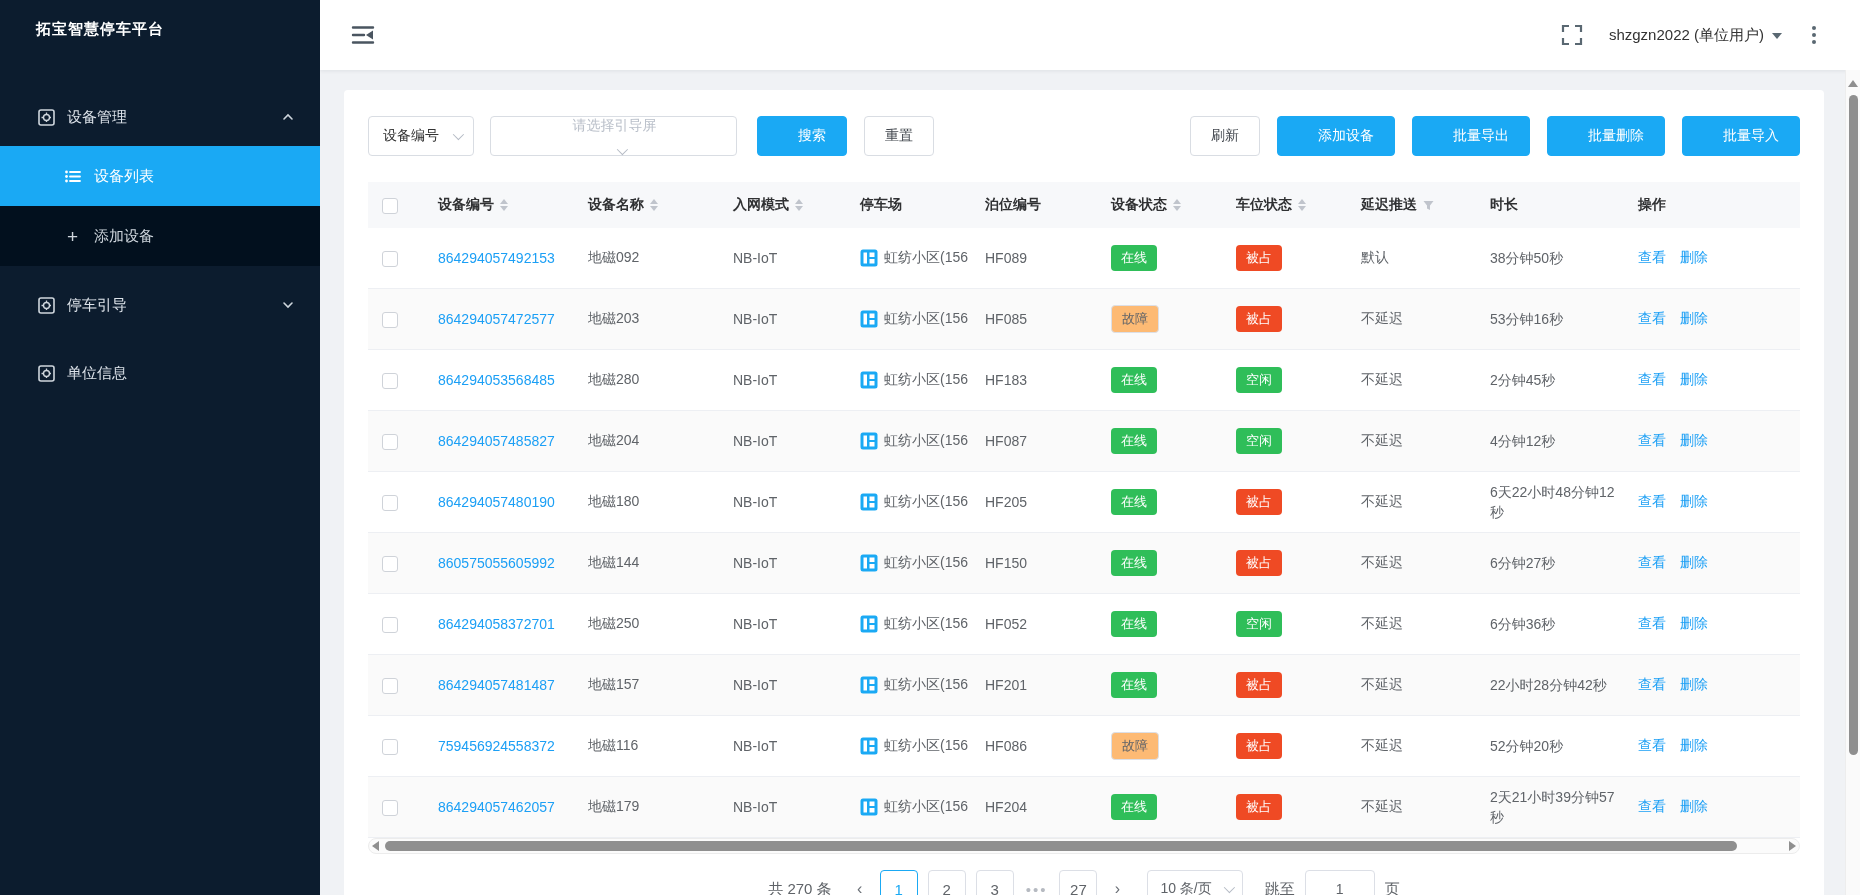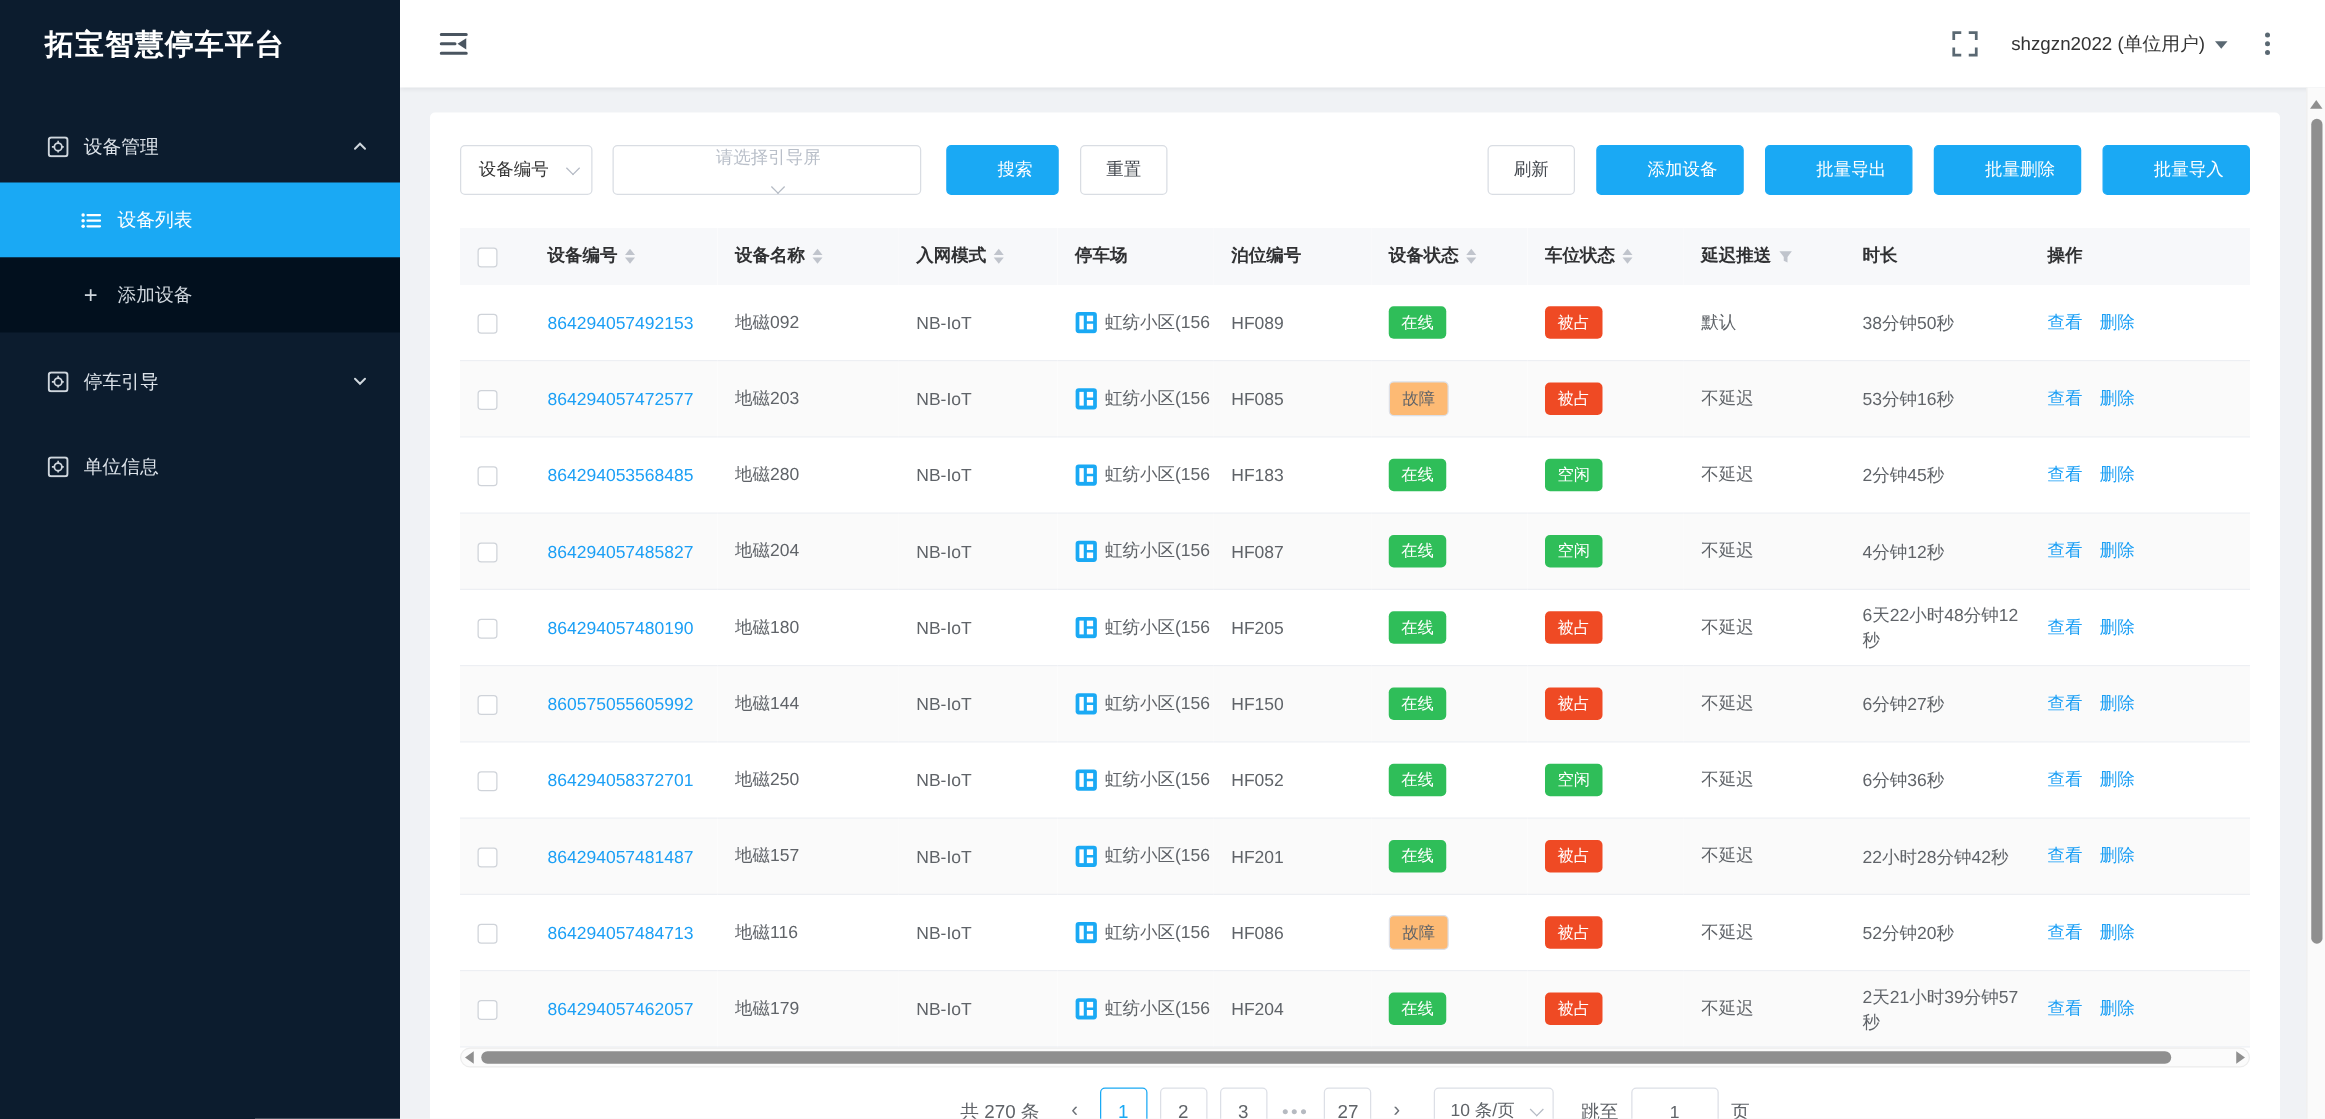--- a/index.html
+++ b/index.html
@@ -3,21 +3,21 @@
 <meta charset="utf-8">
 <style>
   * { margin:0; padding:0; box-sizing:border-box; }
   html,body { width:1860px; height:895px; overflow:hidden;
     font-family:"Liberation Sans","DejaVu Sans",sans-serif; background:#f0f2f5; }
 
   
   .sidebar { position:absolute; left:0; top:0; width:320px; height:895px;
     background:#0c1c2e; color:#dde3ea; z-index:5; }
   .side-title { height:70px; padding:20px 0 0 36px; color:#fff;
-    font-size:23px; font-weight:bold; letter-spacing:1px; }
+    font-size:15px; font-weight:bold; letter-spacing:1px; }
   .nav { padding-top:18px; }
   .menu-item { height:58px; display:flex; align-items:center;
     padding:0 26px 0 38px; font-size:15px; cursor:pointer; }
   .menu-item.spaced { margin-top:10px; }
   .menu-icon { width:17px; height:17px; margin-right:12px; flex:none; }
   .menu-caret { margin-left:auto; width:12px; height:12px; }
   .sub-item { height:60px; display:flex; align-items:center;
     padding-left:64px; font-size:15px; color:#cfd6dd; cursor:pointer; }
   .sub-item.active { background:#1aa9f4; color:#fff; }
   .sub-item.dark { background:#02101e; }
@@ -503,21 +503,21 @@
     <td><span class="badge" data-variant="red">被占</span></td>
     <td>不延迟</td>
     <td class="dur">22小时28分钟42秒</td>
     <td class="ops">
       <a class="link">查看</a>
       <a class="link">删除</a>
     </td>
           </tr>
           <tr>
     <td><span class="checkbox"></span></td>
-    <td><a class="link">864294057484713</a></td>
+    <td><a class="link">759456924558372</a></td>
     <td>地磁116</td>
     <td>NB-IoT</td>
     <td>
               <span class="lot-cell">
       <svg class="lot-icon" viewBox="0 0 18 18">
         <rect x="0.5" y="0.5" width="17" height="17" rx="2.5" fill="#1aa9f4"></rect>
         <rect x="3.5" y="3.5" width="3.5" height="11" fill="#fff"></rect>
         <rect x="9.5" y="3.5" width="5" height="4.5" fill="#fff"></rect>
         <rect x="9.5" y="10" width="5" height="4.5" fill="#fff"></rect>
       </svg>

